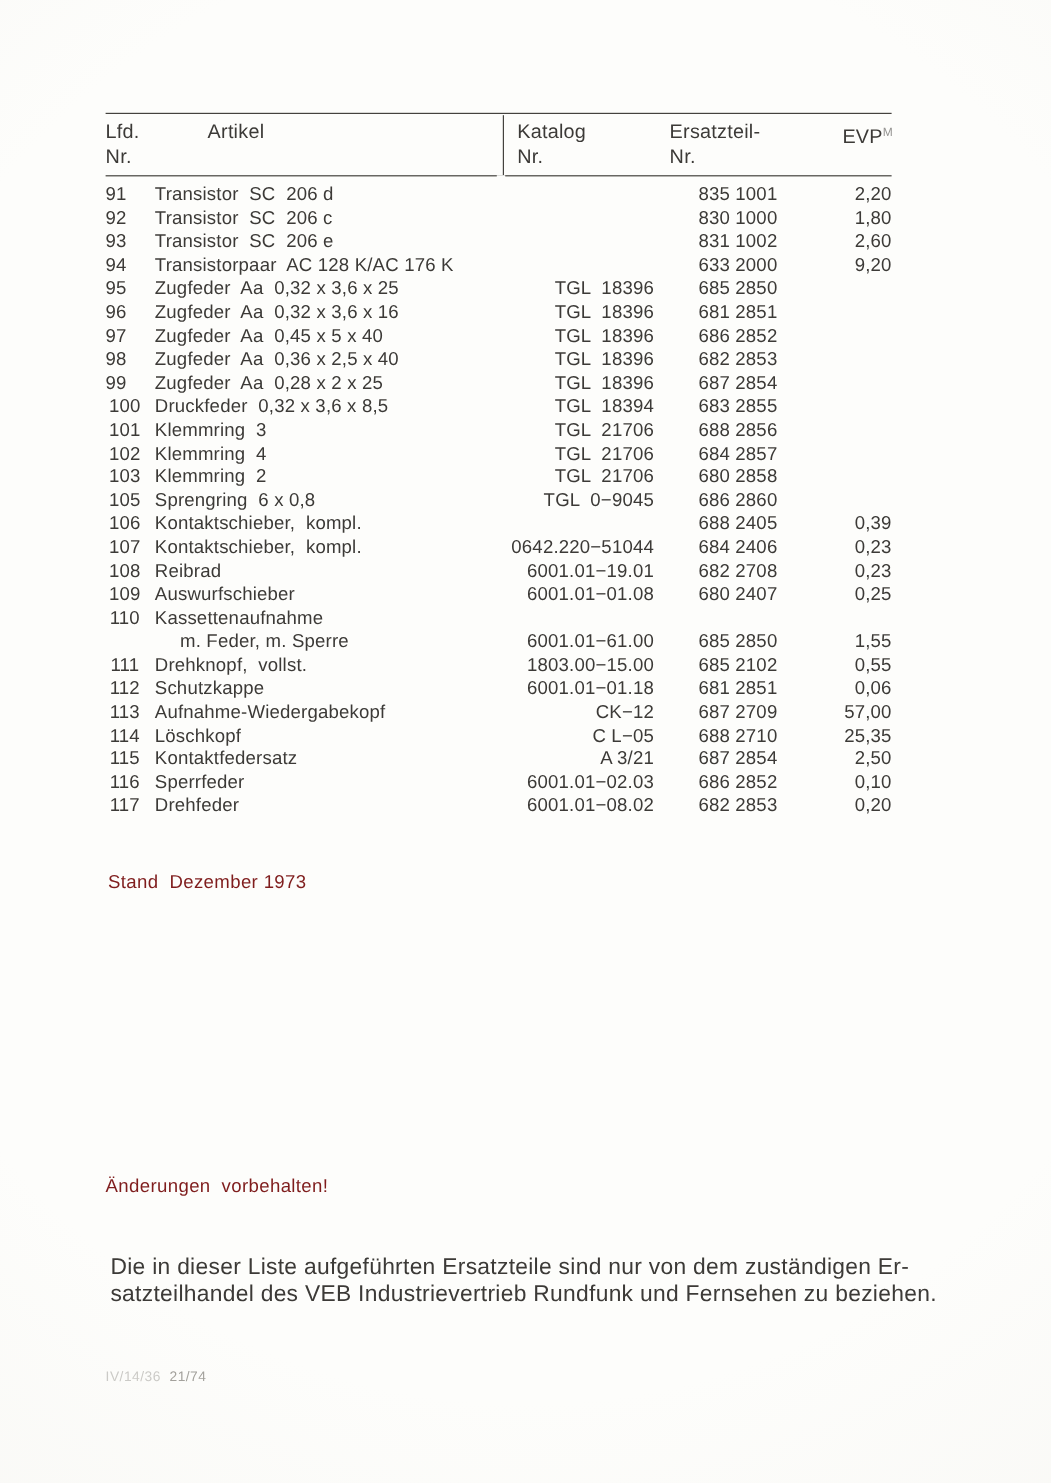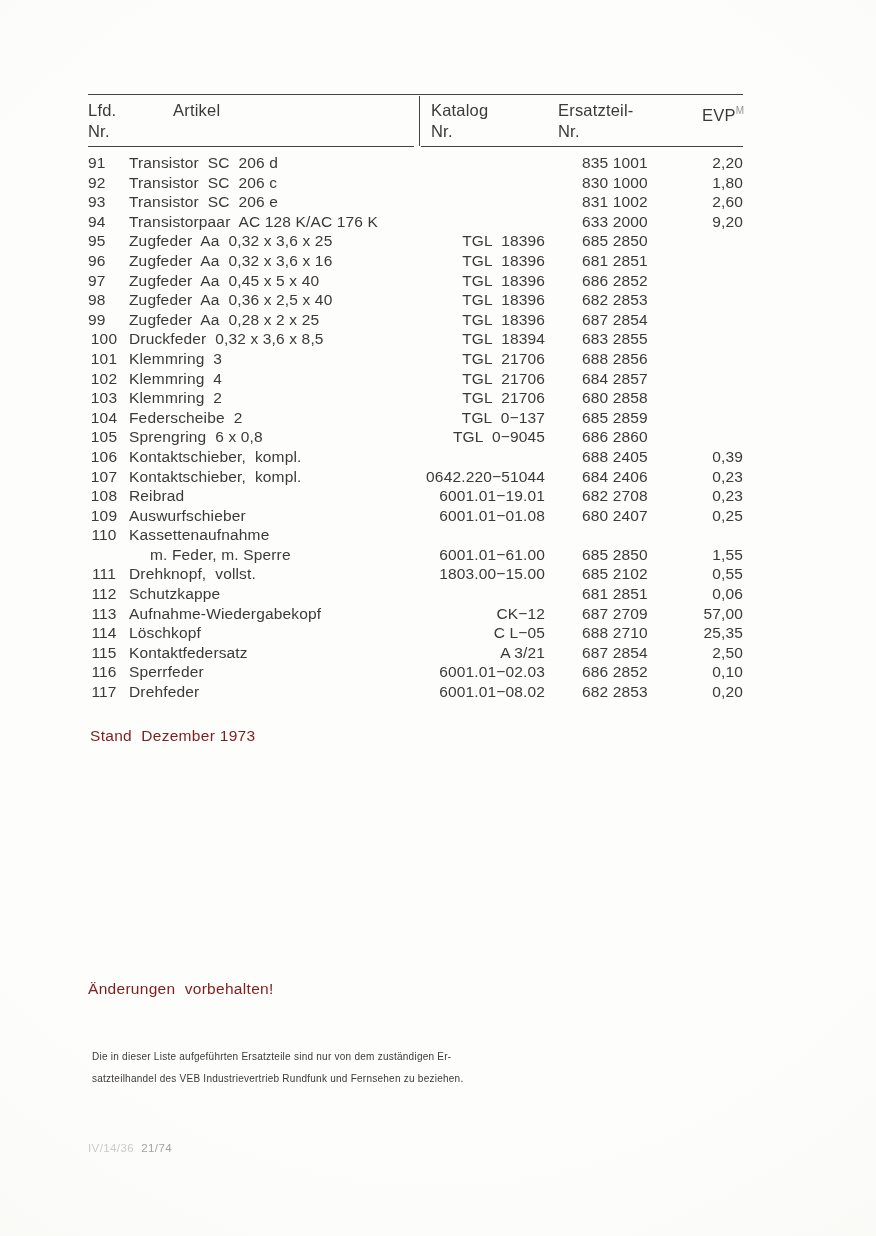--- a/index.html
+++ b/index.html
@@ -137,21 +137,21 @@
     white-space: pre;
   }
   .stand-date { left: 90px; top: 727px; }
   .stand-note { left: 88px; top: 980px; }
 
   .legal {
     position: absolute;
     left: 92px;
     top: 1046px;
     width: 660px;
-    font-size: 10px;
+    font-size: 19px;
     line-height: 22px;
     letter-spacing: 0.25px;
     color: #3c3a37;
   }
   .legal div { white-space: pre; }
 
   .printcode {
     position: absolute;
     left: 88px;
     top: 1142px;
@@ -195,30 +195,29 @@
         <div class="row"><span class="c-nr">94</span><span class="c-art">Transistorpaar  AC 128 K/AC 176 K</span><span class="c-kat"></span><span class="c-ers">633 2000</span><span class="c-evp">9,20</span></div>
         <div class="row"><span class="c-nr">95</span><span class="c-art">Zugfeder  Aa  0,32 x 3,6 x 25</span><span class="c-kat">TGL  18396</span><span class="c-ers">685 2850</span><span class="c-evp"></span></div>
         <div class="row"><span class="c-nr">96</span><span class="c-art">Zugfeder  Aa  0,32 x 3,6 x 16</span><span class="c-kat">TGL  18396</span><span class="c-ers">681 2851</span><span class="c-evp"></span></div>
         <div class="row"><span class="c-nr">97</span><span class="c-art">Zugfeder  Aa  0,45 x 5 x 40</span><span class="c-kat">TGL  18396</span><span class="c-ers">686 2852</span><span class="c-evp"></span></div>
         <div class="row"><span class="c-nr">98</span><span class="c-art">Zugfeder  Aa  0,36 x 2,5 x 40</span><span class="c-kat">TGL  18396</span><span class="c-ers">682 2853</span><span class="c-evp"></span></div>
         <div class="row"><span class="c-nr">99</span><span class="c-art">Zugfeder  Aa  0,28 x 2 x 25</span><span class="c-kat">TGL  18396</span><span class="c-ers">687 2854</span><span class="c-evp"></span></div>
         <div class="row"><span class="c-nr wide">100</span><span class="c-art">Druckfeder  0,32 x 3,6 x 8,5</span><span class="c-kat">TGL  18394</span><span class="c-ers">683 2855</span><span class="c-evp"></span></div>
         <div class="row"><span class="c-nr wide">101</span><span class="c-art">Klemmring  3</span><span class="c-kat">TGL  21706</span><span class="c-ers">688 2856</span><span class="c-evp"></span></div>
         <div class="row"><span class="c-nr wide">102</span><span class="c-art">Klemmring  4</span><span class="c-kat">TGL  21706</span><span class="c-ers">684 2857</span><span class="c-evp"></span></div>
         <div class="row"><span class="c-nr wide">103</span><span class="c-art">Klemmring  2</span><span class="c-kat">TGL  21706</span><span class="c-ers">680 2858</span><span class="c-evp"></span></div>
-        <div class="row"><span class="c-nr wide">104</span><span class="c-art">Federscheibe  2</span><span class="c-kat">TGL  0−137</span><span class="c-ers">685 2859</span><span class="c-evp"></span></div>
         <div class="row"><span class="c-nr wide">105</span><span class="c-art">Sprengring  6 x 0,8</span><span class="c-kat">TGL  0−9045</span><span class="c-ers">686 2860</span><span class="c-evp"></span></div>
         <div class="row"><span class="c-nr wide">106</span><span class="c-art">Kontaktschieber,  kompl.</span><span class="c-ers">688 2405</span><span class="c-evp">0,39</span></div>
         <div class="row"><span class="c-nr wide">107</span><span class="c-art">Kontaktschieber,  kompl.</span><span class="c-kat">0642.220−51044</span><span class="c-ers">684 2406</span><span class="c-evp">0,23</span></div>
         <div class="row"><span class="c-nr wide">108</span><span class="c-art">Reibrad</span><span class="c-kat">6001.01−19.01</span><span class="c-ers">682 2708</span><span class="c-evp">0,23</span></div>
         <div class="row"><span class="c-nr wide">109</span><span class="c-art">Auswurfschieber</span><span class="c-kat">6001.01−01.08</span><span class="c-ers">680 2407</span><span class="c-evp">0,25</span></div>
         <div class="row"><span class="c-nr wide">110</span><span class="c-art">Kassettenaufnahme</span><span class="c-kat"></span><span class="c-ers"></span><span class="c-evp"></span></div>
         <div class="row"><span class="c-nr"></span><span class="c-art indent">m. Feder, m. Sperre</span><span class="c-kat">6001.01−61.00</span><span class="c-ers">685 2850</span><span class="c-evp">1,55</span></div>
         <div class="row"><span class="c-nr wide">111</span><span class="c-art">Drehknopf,  vollst.</span><span class="c-kat">1803.00−15.00</span><span class="c-ers">685 2102</span><span class="c-evp">0,55</span></div>
-        <div class="row"><span class="c-nr wide">112</span><span class="c-art">Schutzkappe</span><span class="c-ers">681 2851</span><span class="c-evp">0,06</span></div>
+        <div class="row"><span class="c-nr wide">112</span><span class="c-art">Schutzkappe</span><span class="c-kat">6001.01−01.18</span><span class="c-ers">681 2851</span><span class="c-evp">0,06</span></div>
         <div class="row"><span class="c-nr wide">113</span><span class="c-art">Aufnahme-Wiedergabekopf</span><span class="c-kat">CK−12</span><span class="c-ers">687 2709</span><span class="c-evp">57,00</span></div>
         <div class="row"><span class="c-nr wide">114</span><span class="c-art">Löschkopf</span><span class="c-kat">C L−05</span><span class="c-ers">688 2710</span><span class="c-evp">25,35</span></div>
         <div class="row"><span class="c-nr wide">115</span><span class="c-art">Kontaktfedersatz</span><span class="c-kat">A 3/21</span><span class="c-ers">687 2854</span><span class="c-evp">2,50</span></div>
         <div class="row"><span class="c-nr wide">116</span><span class="c-art">Sperrfeder</span><span class="c-kat">6001.01−02.03</span><span class="c-ers">686 2852</span><span class="c-evp">0,10</span></div>
         <div class="row"><span class="c-nr wide">117</span><span class="c-art">Drehfeder</span><span class="c-kat">6001.01−08.02</span><span class="c-ers">682 2853</span><span class="c-evp">0,20</span></div>
       </div>
   </div>
 
   <div class="standalone stand-date">Stand  Dezember 1973</div>
 

